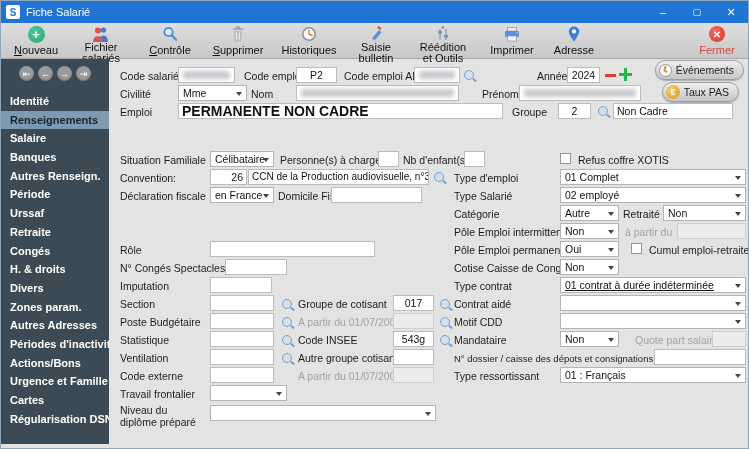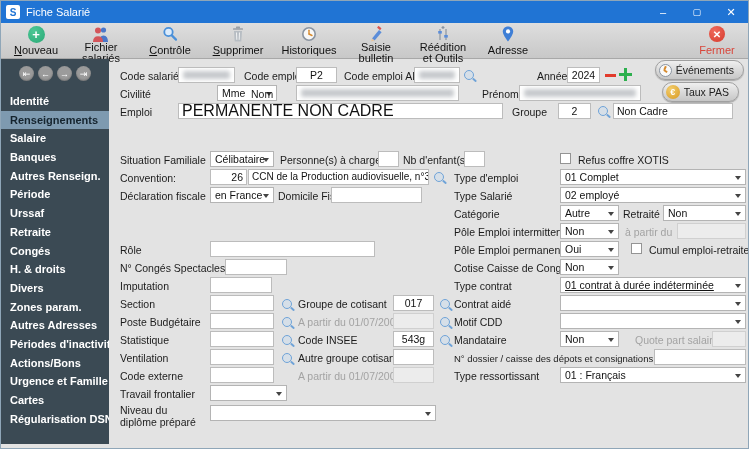--- a/index.html
+++ b/index.html
@@ -29,21 +29,21 @@
   .side-item.selected{background:#7e9ab0;color:#15242e;}
 
   
   .lbl{position:absolute;font-size:10.5px;color:#1c1c1c;white-space:nowrap;}
   .lbl.gray{color:#a3a3a3;}
   .lbl.sm{font-size:9.5px;}
   .fld{position:absolute;height:16px;background:#fff;border:1px solid #bcbcbc;box-sizing:border-box;font-size:10.5px;line-height:14px;padding:0 3px;overflow:hidden;white-space:nowrap;color:#111;}
   .fld.center{text-align:center;}
   .fld.right{text-align:right;}
   .fld.grayf{background:#ececec;border-color:#d0d0d0;}
-  .fld.bold{font-weight:normal;font-size:16px;}
+  .fld.bold{font-weight:bold;font-size:14px;}
   .dd{position:absolute;height:16px;background:#fff;border:1px solid #b4b4b4;box-sizing:border-box;font-size:10.5px;line-height:14px;padding:0 14px 0 4px;overflow:hidden;white-space:nowrap;color:#111;}
   .dd::after{content:"";position:absolute;right:4px;top:6px;border-left:3.5px solid transparent;border-right:3.5px solid transparent;border-top:4px solid #444;}
   .mag{position:absolute;width:8px;height:8px;border:1.5px solid #6fa3d8;border-radius:50%;background:rgba(190,215,240,.35);}
   .mag::after{content:"";position:absolute;width:5px;height:2px;background:#6fa3d8;right:-4px;bottom:-2px;transform:rotate(40deg);border-radius:1px;}
   .cb{position:absolute;width:11px;height:11px;background:#fff;border:1px solid #949494;box-sizing:border-box;}
   .redact{position:absolute;left:4px;right:4px;top:3px;bottom:3px;background:#979da3;filter:blur(2px);border-radius:2px;opacity:.55;}
   .minus-ic{position:absolute;width:11px;height:3px;background:#e23b2c;}
   .plus-ic{position:absolute;width:13px;height:13px;}
   .plus-ic::before{content:"";position:absolute;left:0;top:5px;width:13px;height:3px;background:#2db04e;}
   .plus-ic::after{content:"";position:absolute;left:5px;top:0;width:3px;height:13px;background:#2db04e;}
@@ -134,20 +134,31 @@
         <svg width="16" height="16" viewBox="0 0 16 16">
           <line x1="5" y1="3" x2="5" y2="14" stroke="#8a94a0" stroke-width="1.2"></line>
           <line x1="11" y1="3" x2="11" y2="14" stroke="#8a94a0" stroke-width="1.2"></line>
           <rect x="3.2" y="5" width="3.6" height="2.6" fill="#5b8dd9"></rect>
           <rect x="9.2" y="9" width="3.6" height="2.6" fill="#5b8dd9"></rect>
           <line x1="6.5" y1="1.5" x2="9.5" y2="1.5" stroke="#8a94a0" stroke-width="1.2"></line>
           <line x1="8" y1="0" x2="8" y2="3" stroke="#8a94a0" stroke-width="1.2"></line>
         </svg>
       </div>
       <span style="width:56px;">Réédition et Outils</span>
+    </div>
+    <div class="tb-item" style="width:66px;">
+      <div class="tb-icon">
+        <svg width="18" height="15" viewBox="0 0 18 15">
+          <rect x="4.5" y="0.5" width="9" height="3.5" fill="#e8eef6" stroke="#8a94a0" stroke-width="0.7"></rect>
+          <rect x="2" y="4" width="14" height="6" rx="1" fill="#5b8dd9"></rect>
+          <rect x="4.5" y="9" width="9" height="5" fill="#eef3f9" stroke="#8a94a0" stroke-width="0.7"></rect>
+          <circle cx="14" cy="5.8" r="0.8" fill="#cfe0f2"></circle>
+        </svg>
+      </div>
+      <span>Imprimer</span>
     </div>
     <div class="tb-item" style="width:58px;">
       <div class="tb-icon">
         <svg width="12" height="16" viewBox="0 0 12 16">
           <path d="M6 0.5 C2.9 0.5 0.8 2.8 0.8 5.5 C0.8 9 6 15.5 6 15.5 C6 15.5 11.2 9 11.2 5.5 C11.2 2.8 9.1 0.5 6 0.5 Z" fill="#3f7fd6"></path>
           <circle cx="6" cy="5.4" r="2.1" fill="#fff"></circle>
         </svg>
       </div>
       <span>Adresse</span>
     </div>
@@ -207,21 +218,21 @@
   <div class="fld" style="left:413px;top:66px;width:46px;">
       <span class="redact"></span>
     </div>
   <span class="mag" style="left:463px;top:69px;"></span>
   <span class="lbl" style="left:536px;top:69px;">Année</span>
   <div class="fld center" style="left:566px;top:66px;width:33px;">2024</div>
   <span class="minus-ic" style="left:604px;top:73px;"></span>
   <span class="plus-ic" style="left:618px;top:67px;"></span>
 
   <span class="lbl" style="left:119px;top:87px;">Civilité</span>
-  <div class="dd" style="left:177px;top:84px;width:60px;margin-left:39px;">Mme</div>
+  <div class="dd" style="left:177px;top:84px;width:69px;">Mme</div>
   <span class="lbl" style="left:250px;top:87px;">Nom</span>
   <div class="fld" style="left:295px;top:84px;width:163px;">
       <span class="redact"></span>
     </div>
   <span class="lbl" style="left:481px;top:87px;">Prénom</span>
   <div class="fld" style="left:518px;top:84px;width:122px;">
       <span class="redact"></span>
     </div>
 
   <span class="lbl" style="left:119px;top:105px;">Emploi</span>

